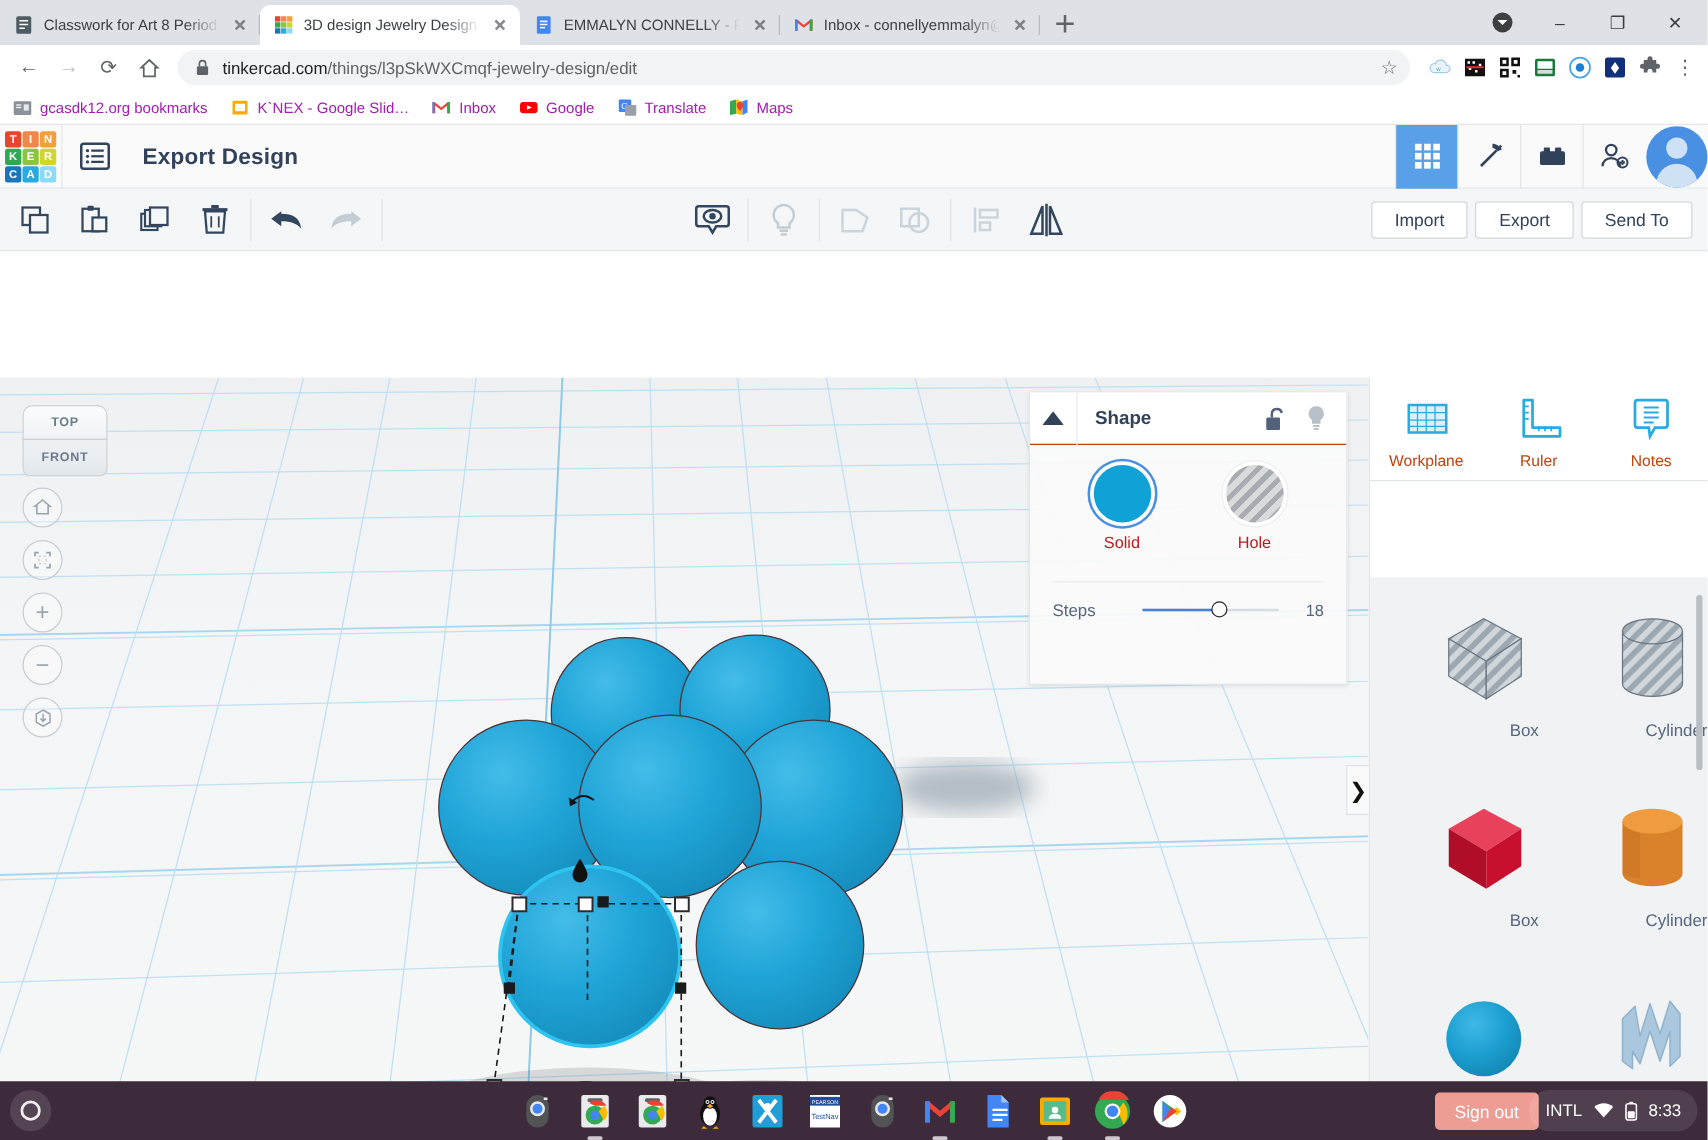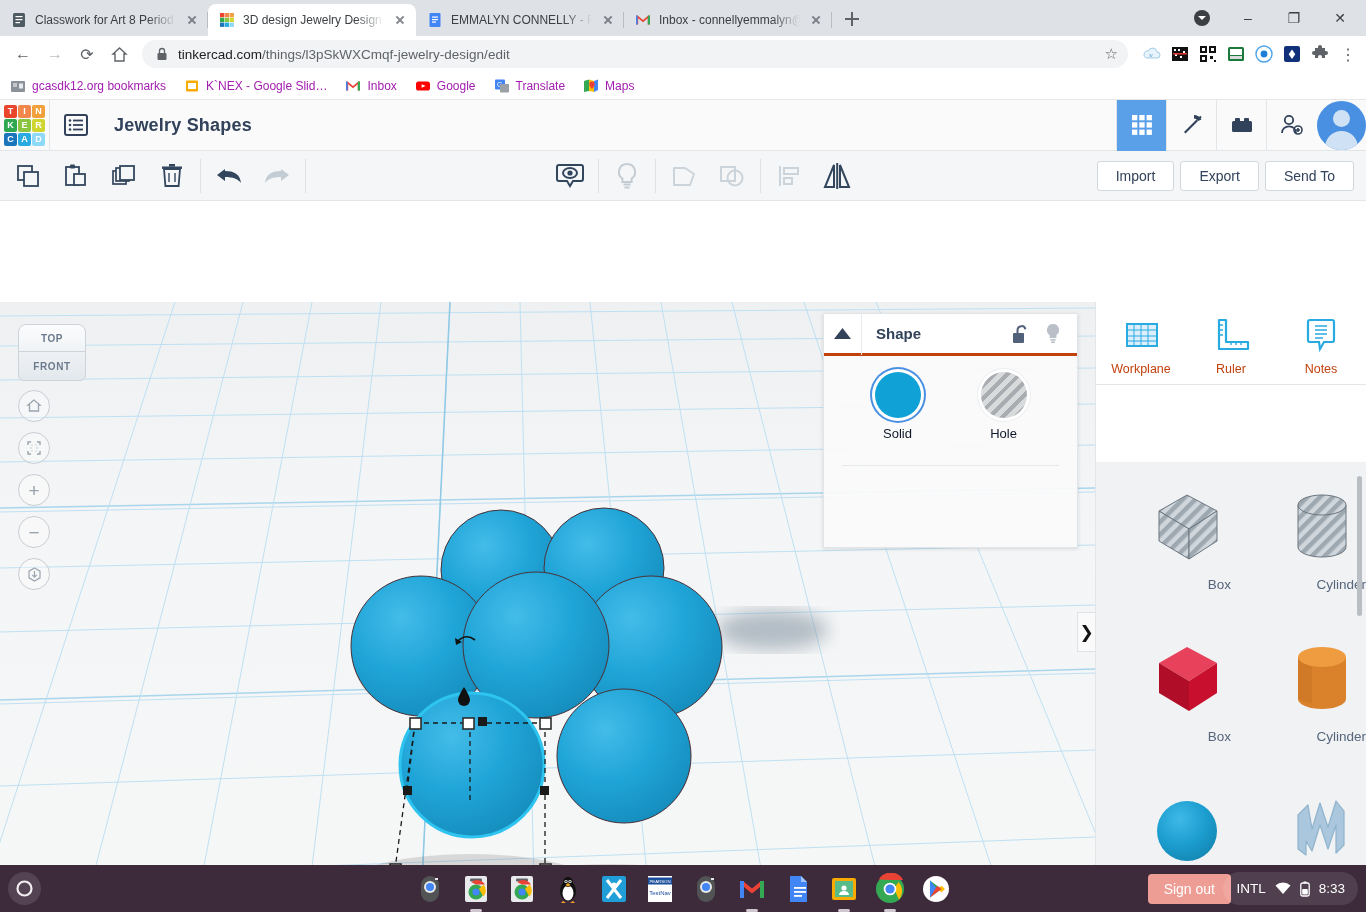--- a/index.html
+++ b/index.html
@@ -125,34 +125,34 @@
     border: 1px solid #d7dadd; background: rgba(255,255,255,.75); border-radius: 3px;
     display:flex;align-items:center; font-size: 13px; color: #7b8694;
   }
 
   
   .shape-panel {
     position: absolute; left: 823px; top: 213px; width: 255px; height: 235px;
     background: rgba(250,250,250,.94); border: 1px solid #e2e5e8;
     box-shadow: 0 1px 4px rgba(0,0,0,.12);
   }
-  .sp-head { height: 42px; display:flex; align-items:center; border-bottom:3px solid #c2410c; background: rgba(255,255,255,.9);}
+  .sp-head { height: 42px; display:flex; align-items:center; border-bottom:1px solid #c2410c; background: rgba(255,255,255,.9);}
   .sp-collapse { width: 38px; height: 42px; display:flex;align-items:center;justify-content:center;
      border-right: 1px solid #e7eaec; }
   .sp-title { font-size: 15px; font-weight: bold; color: #31425a; margin-left: 14px;}
   .sp-head-icons { margin-left:auto; display:flex; gap: 16px; padding-right: 16px; align-items:center;}
   .sp-body { padding: 16px 0 0; }
   .swatches { display:flex; justify-content: center; gap: 60px; }
   .swatch-wrap { text-align:center; }
   .swatch { width: 46px; height: 46px; border-radius: 50%; margin: 0 auto 8px; }
   .swatch.solid { background:#10a1d6; box-shadow: 0 0 0 3px #fff, 0 0 0 5px #4a90e2;}
   .swatch.hole {
      background: repeating-linear-gradient(135deg,#a9adb1 0 4px,#d8dadc 4px 9px);
      box-shadow: 0 0 0 3px #fff, 0 0 0 4px #eceef0;}
-  .swatch-label { font-size: 13px; color: #0f172a;}
+  .swatch-label { font-size: 13px; color: #b91c1c;}
   .sp-div { height:1px; background:#e6e9eb; margin: 24px 18px 0; }
   .steps-row { display:flex; align-items:center; padding: 14px 18px 0; }
   .steps-label { font-size: 13.5px; color:#56667d; width: 72px;}
   .slider { position: relative; flex: 1; height: 16px; margin-right: 12px;}
   .slider-track { position:absolute; left:0; right:0; top:7px; height:2px; background:#d8dde2;}
   .slider-fill { position:absolute; left:0; width: 61px; top:7px; height:2px; background:#4a7fd1;}
   .slider-knob { position:absolute; left: 55px; top:1px; width:13px;height:13px;border-radius:50%;
      background:#fff; border: 1.6px solid #2b2b2b;}
   .steps-val { font-size: 13px; color:#56667d; width: 24px; text-align:right;}
 
@@ -404,21 +404,21 @@
           <g fill="#31425a">
             <circle cx="7" cy="8.5" r="1.3"></circle>
             <rect x="10" y="7.6" width="10" height="1.8"></rect>
             <circle cx="7" cy="13" r="1.3"></circle>
             <rect x="10" y="12.1" width="10" height="1.8"></rect>
             <circle cx="7" cy="17.5" r="1.3"></circle>
             <rect x="10" y="16.6" width="10" height="1.8"></rect>
           </g>
         </svg>
     </div>
-    <div class="hdr-title">Jewelry Shapes</div>
+    <div class="hdr-title">Export Design</div>
     <div class="hdr-right">
       <div class="hdr-icon active">
         <svg width="24" height="24" viewBox="0 0 24 24">
             <g fill="currentColor">
               <rect x="2" y="2" width="5.3" height="5.3"></rect>
               <rect x="9.3" y="2" width="5.3" height="5.3"></rect>
               <rect x="16.6" y="2" width="5.3" height="5.3"></rect>
               <rect x="2" y="9.3" width="5.3" height="5.3"></rect>
               <rect x="9.3" y="9.3" width="5.3" height="5.3"></rect>
               <rect x="16.6" y="9.3" width="5.3" height="5.3"></rect>
@@ -736,20 +736,29 @@
         <div class="swatch-wrap">
           <div class="swatch solid"></div>
           <div class="swatch-label">Solid</div>
         </div>
         <div class="swatch-wrap">
           <div class="swatch hole"></div>
           <div class="swatch-label">Hole</div>
         </div>
       </div>
       <div class="sp-div"></div>
+      <div class="steps-row">
+        <div class="steps-label">Steps</div>
+        <div class="slider">
+          <div class="slider-track"></div>
+          <div class="slider-fill"></div>
+          <div class="slider-knob"></div>
+        </div>
+        <div class="steps-val">18</div>
+      </div>
     </div>
   </div>
 
   <div class="rpanel">
     <div class="rp-tools">
       <div class="rp-tool">
         <svg width="44" height="40" viewBox="0 0 44 40">
           <path d="M8 8h30v22H8z" fill="#ddeffa" stroke="#29abe2" stroke-width="2"></path>
           <g stroke="#29abe2" stroke-width="1">
               <path d="M15 8v22M22 8v22M29 8v22M8 14h30M8 20h30M8 25h30"></path>

